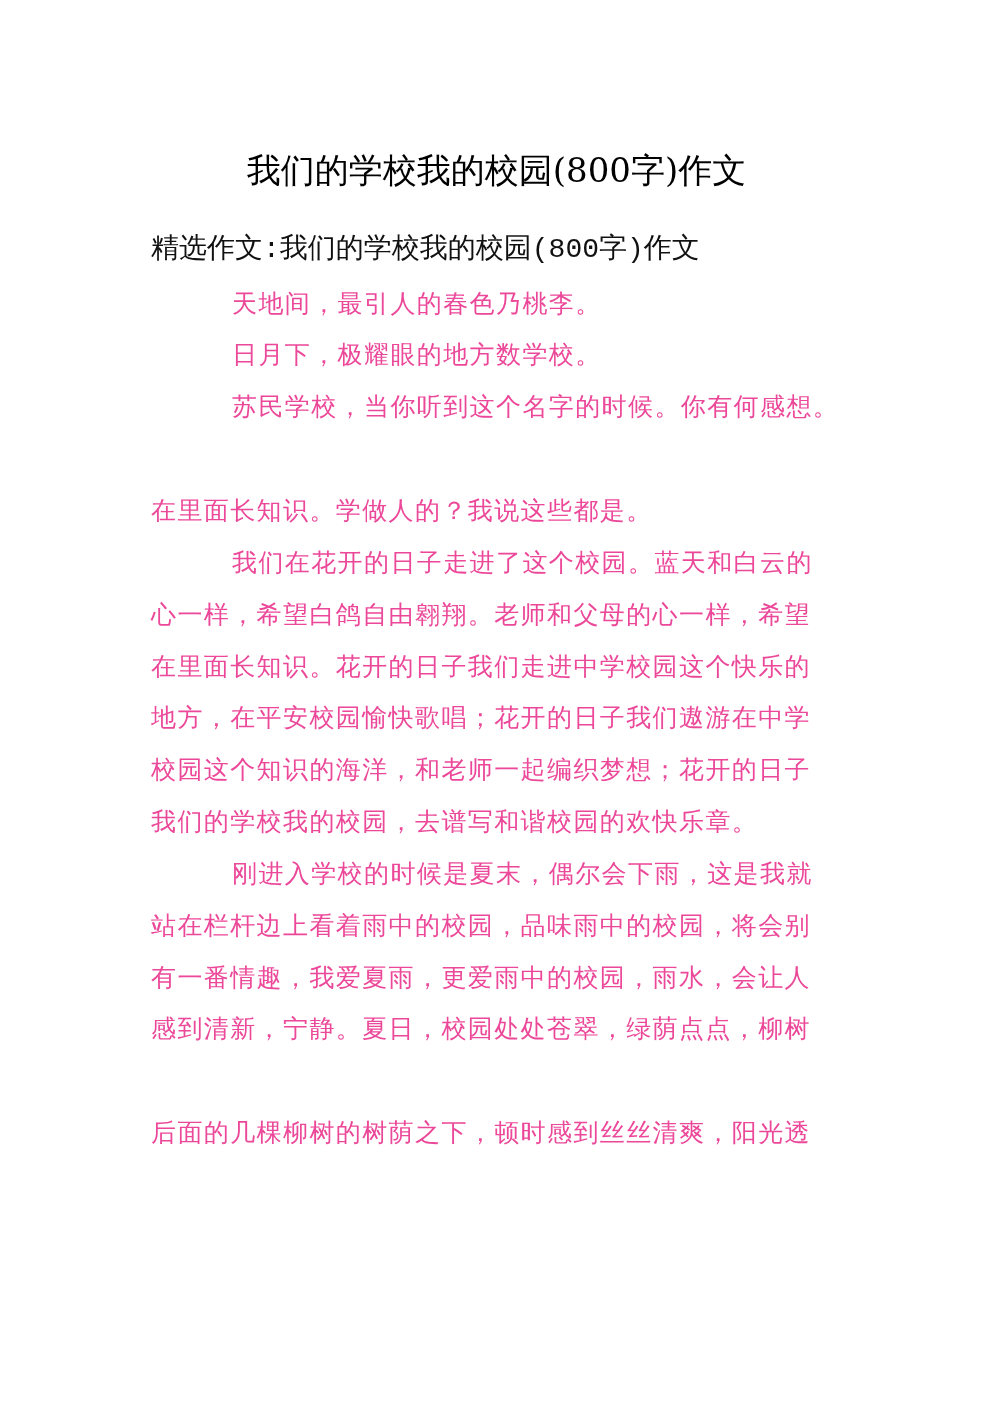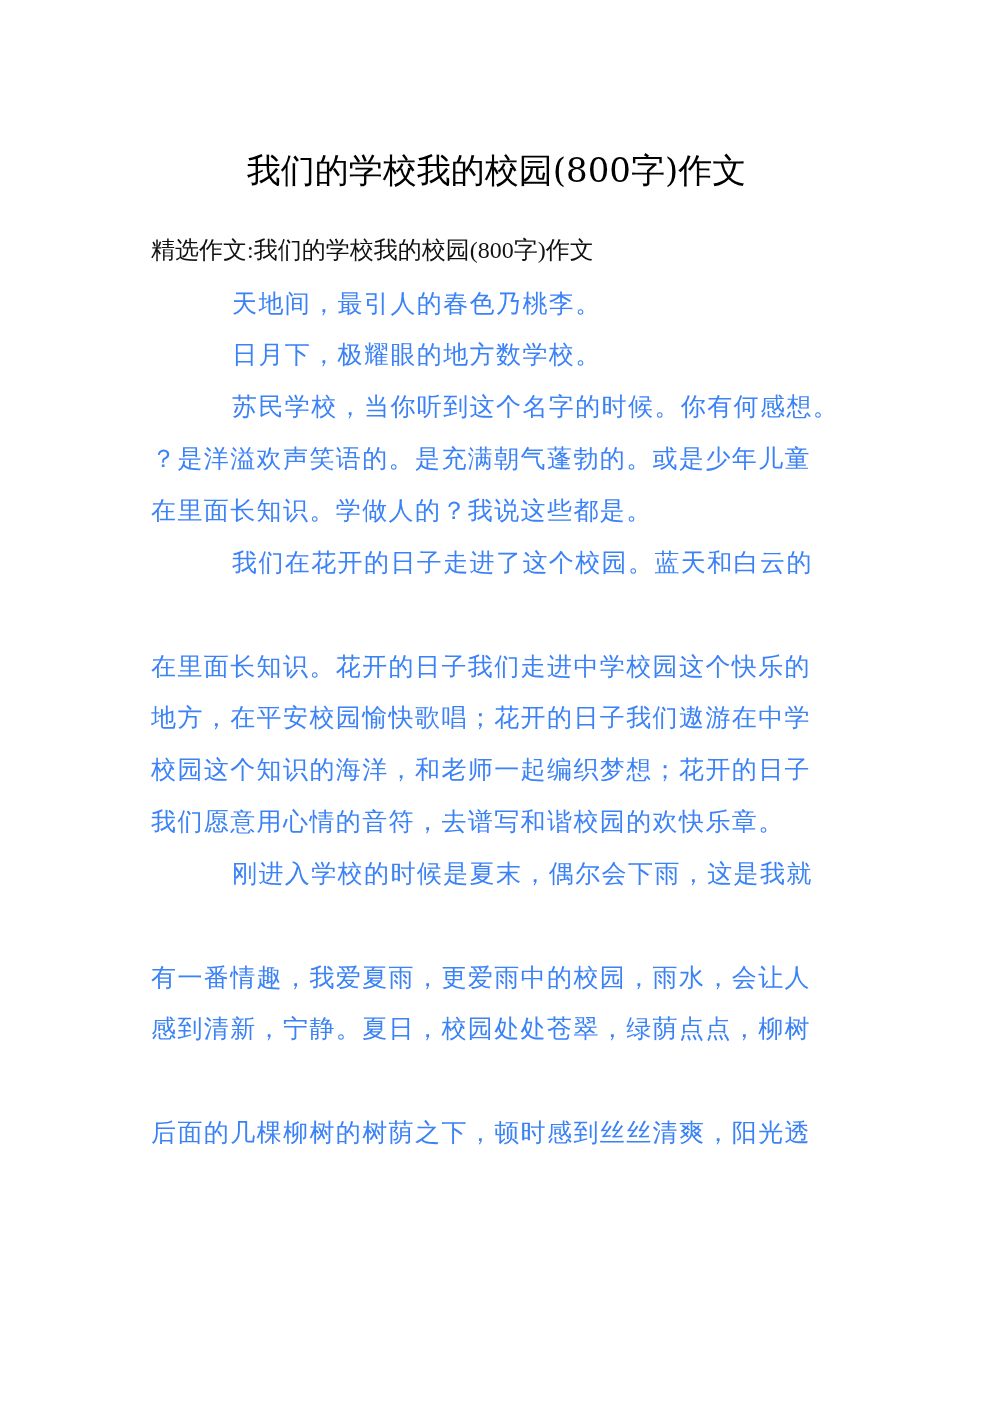--- a/index.html
+++ b/index.html
@@ -31,53 +31,54 @@
       font-size: 34px;
       line-height: 50px;
       font-weight: normal;
       color: #000;
       letter-spacing: 0px;
     }
     .subtitle {
       position: absolute;
       left: 151px;
       top: 232px;
-      font-family: Liberation Serif, serif;
-      font-size: 24px;
+      font-family: Liberation Mono, monospace;
+      font-size: 28px;
       line-height: 36px;
       color: #111;
       white-space: nowrap;
     }
     .line {
       position: absolute;
       left: 151px;
       width: 670px;
       font-family: "DejaVu Sans", "Liberation Sans", sans-serif;
       font-size: 25px;
       line-height: 36px;
-      color: #3b82f6;
+      color: #ec4899;
       white-space: nowrap;
       letter-spacing: 1.4px;
     }
     .indent { left: 232px; }
   </style>
 </head>
 <body>
 
 <div class="page">
   <h1 class="title">我们的学校我的校园(800字)作文</h1>
   <div class="subtitle">精选作文:我们的学校我的校园(800字)作文</div>
 
   <div class="line indent" style="top:286px">天地间，最引人的春色乃桃李。</div>
   <div class="line indent" style="top:337px">日月下，极耀眼的地方数学校。</div>
   <div class="line indent" style="top:389px">苏民学校，当你听到这个名字的时候。你有何感想。</div>
-  <div class="line" style="top:441px">？是洋溢欢声笑语的。是充满朝气蓬勃的。或是少年儿童</div>
   <div class="line" style="top:493px">在里面长知识。学做人的？我说这些都是。</div>
   <div class="line indent" style="top:545px">我们在花开的日子走进了这个校园。蓝天和白云的</div>
+  <div class="line" style="top:597px">心一样，希望白鸽自由翱翔。老师和父母的心一样，希望</div>
   <div class="line" style="top:649px">在里面长知识。花开的日子我们走进中学校园这个快乐的</div>
   <div class="line" style="top:752px">校园这个知识的海洋，和老师一起编织梦想；花开的日子</div>
   <div class="line" style="top:700px">地方，在平安校园愉快歌唱；花开的日子我们遨游在中学</div>
-  <div class="line" style="top:804px">我们愿意用心情的音符，去谱写和谐校园的欢快乐章。</div>
+  <div class="line" style="top:804px">我们的学校我的校园，去谱写和谐校园的欢快乐章。</div>
   <div class="line indent" style="top:856px">刚进入学校的时候是夏末，偶尔会下雨，这是我就</div>
+  <div class="line" style="top:908px">站在栏杆边上看着雨中的校园，品味雨中的校园，将会别</div>
   <div class="line" style="top:960px">有一番情趣，我爱夏雨，更爱雨中的校园，雨水，会让人</div>
   <div class="line" style="top:1011px">感到清新，宁静。夏日，校园处处苍翠，绿荫点点，柳树</div>
   <div class="line" style="top:1115px">后面的几棵柳树的树荫之下，顿时感到丝丝清爽，阳光透</div>
 </div>
 
 </body></html>

